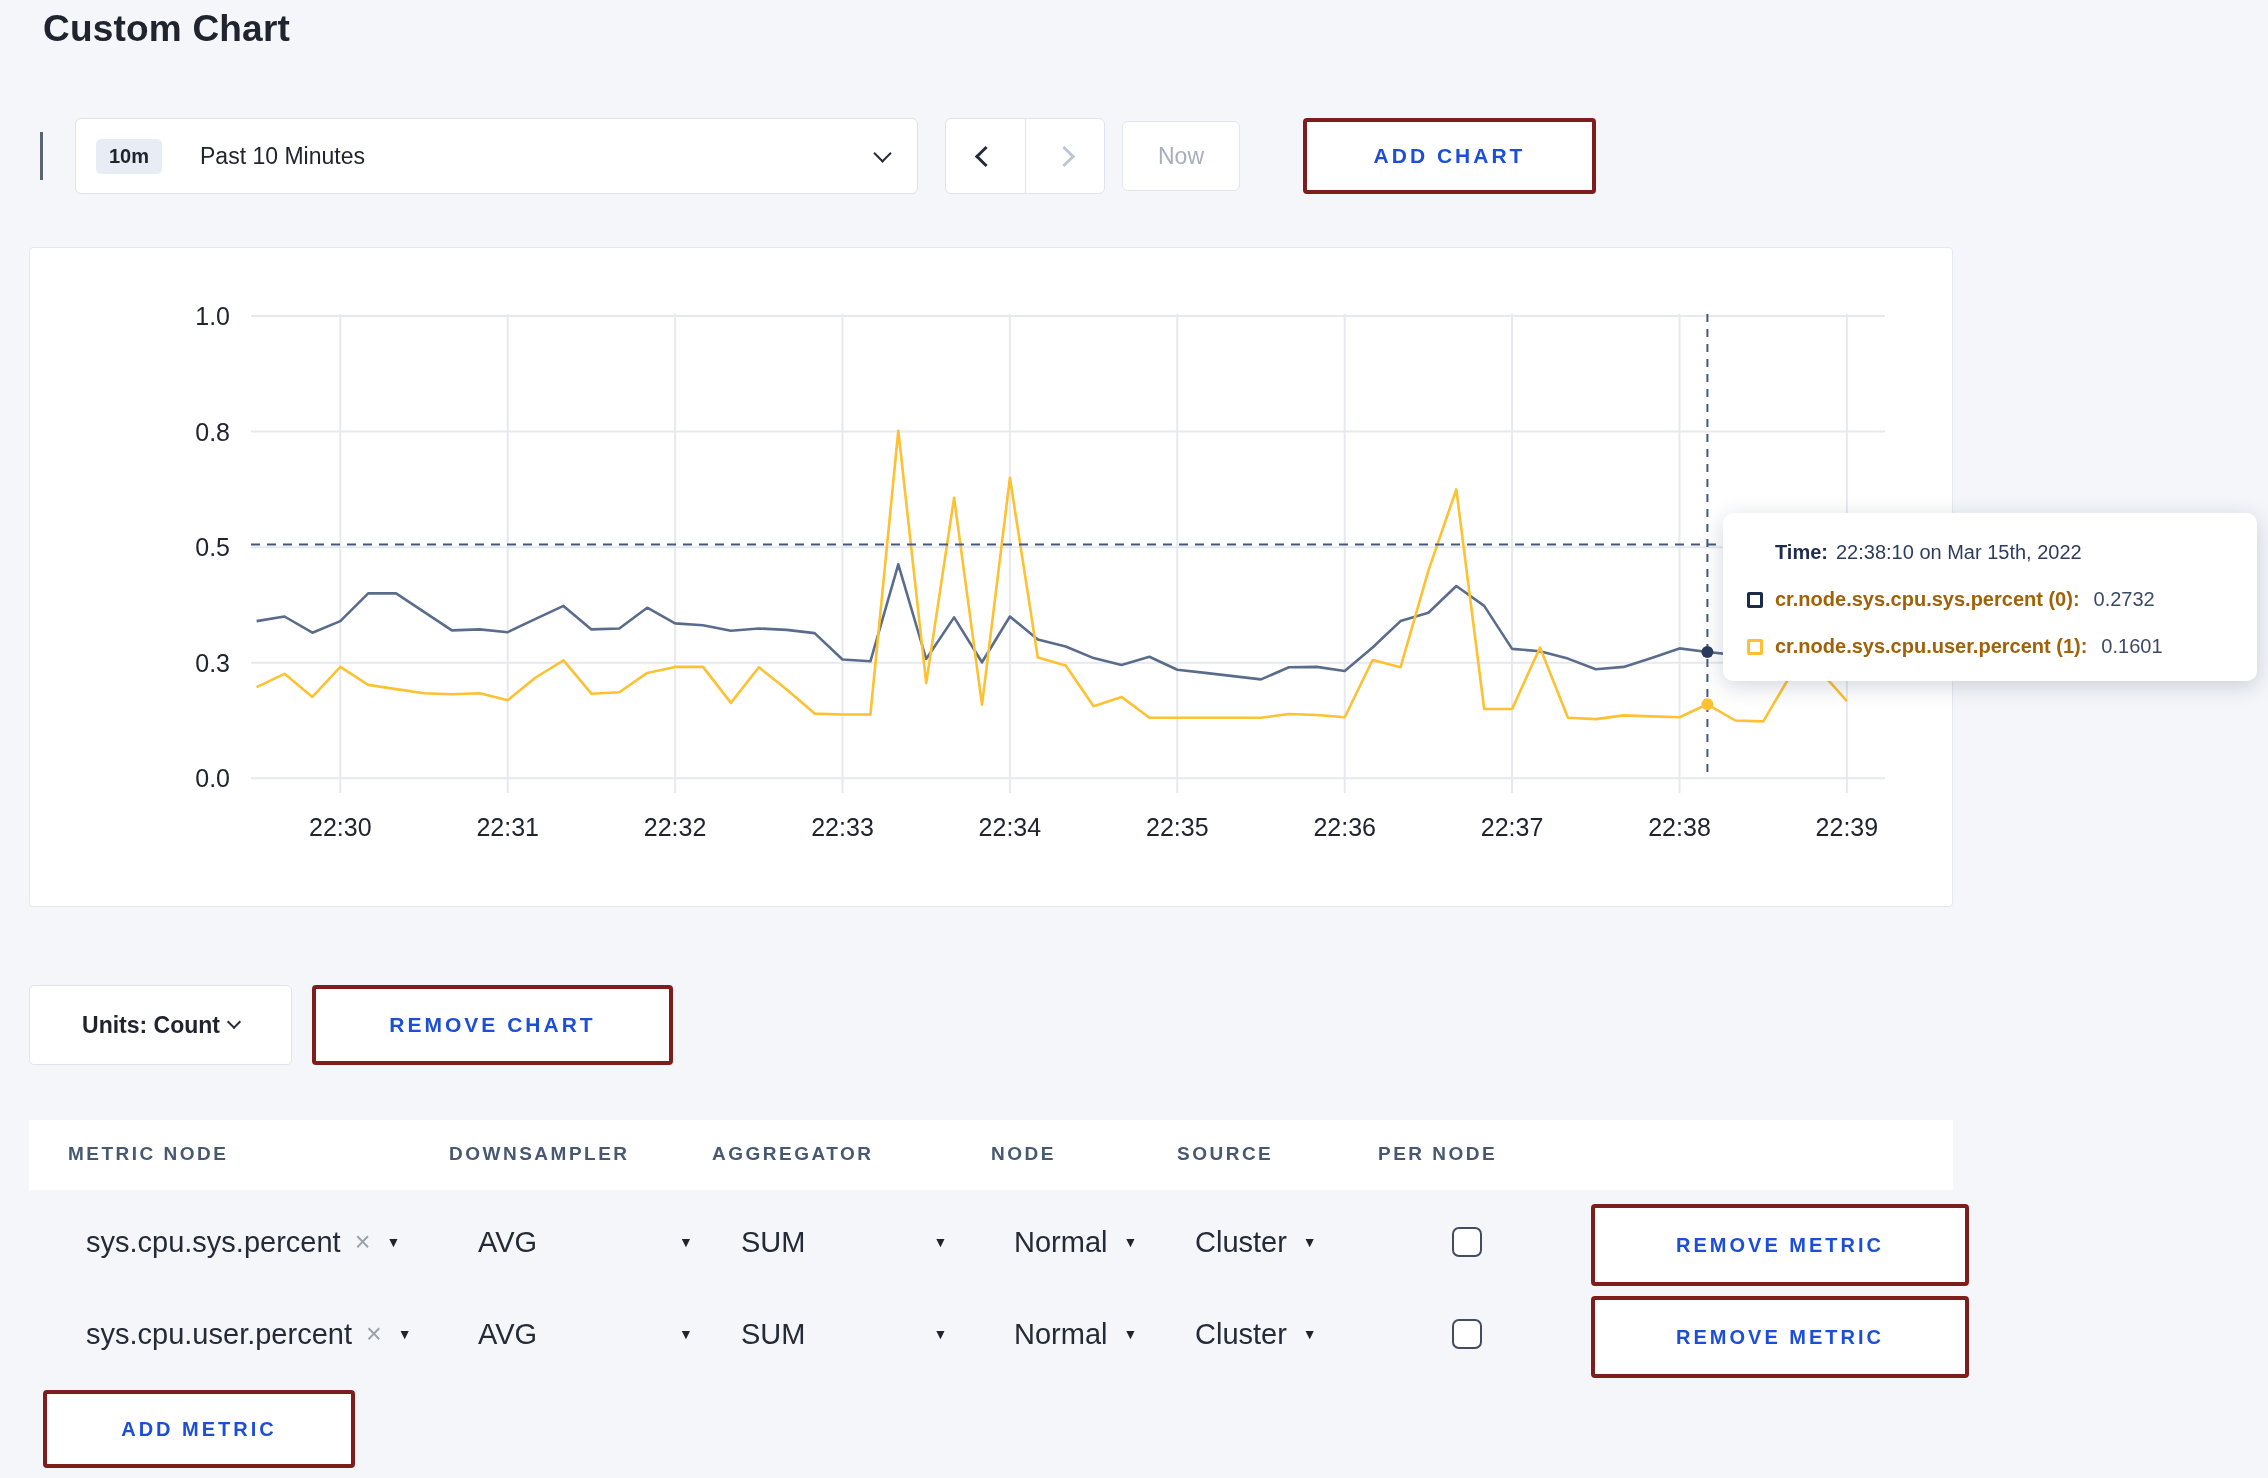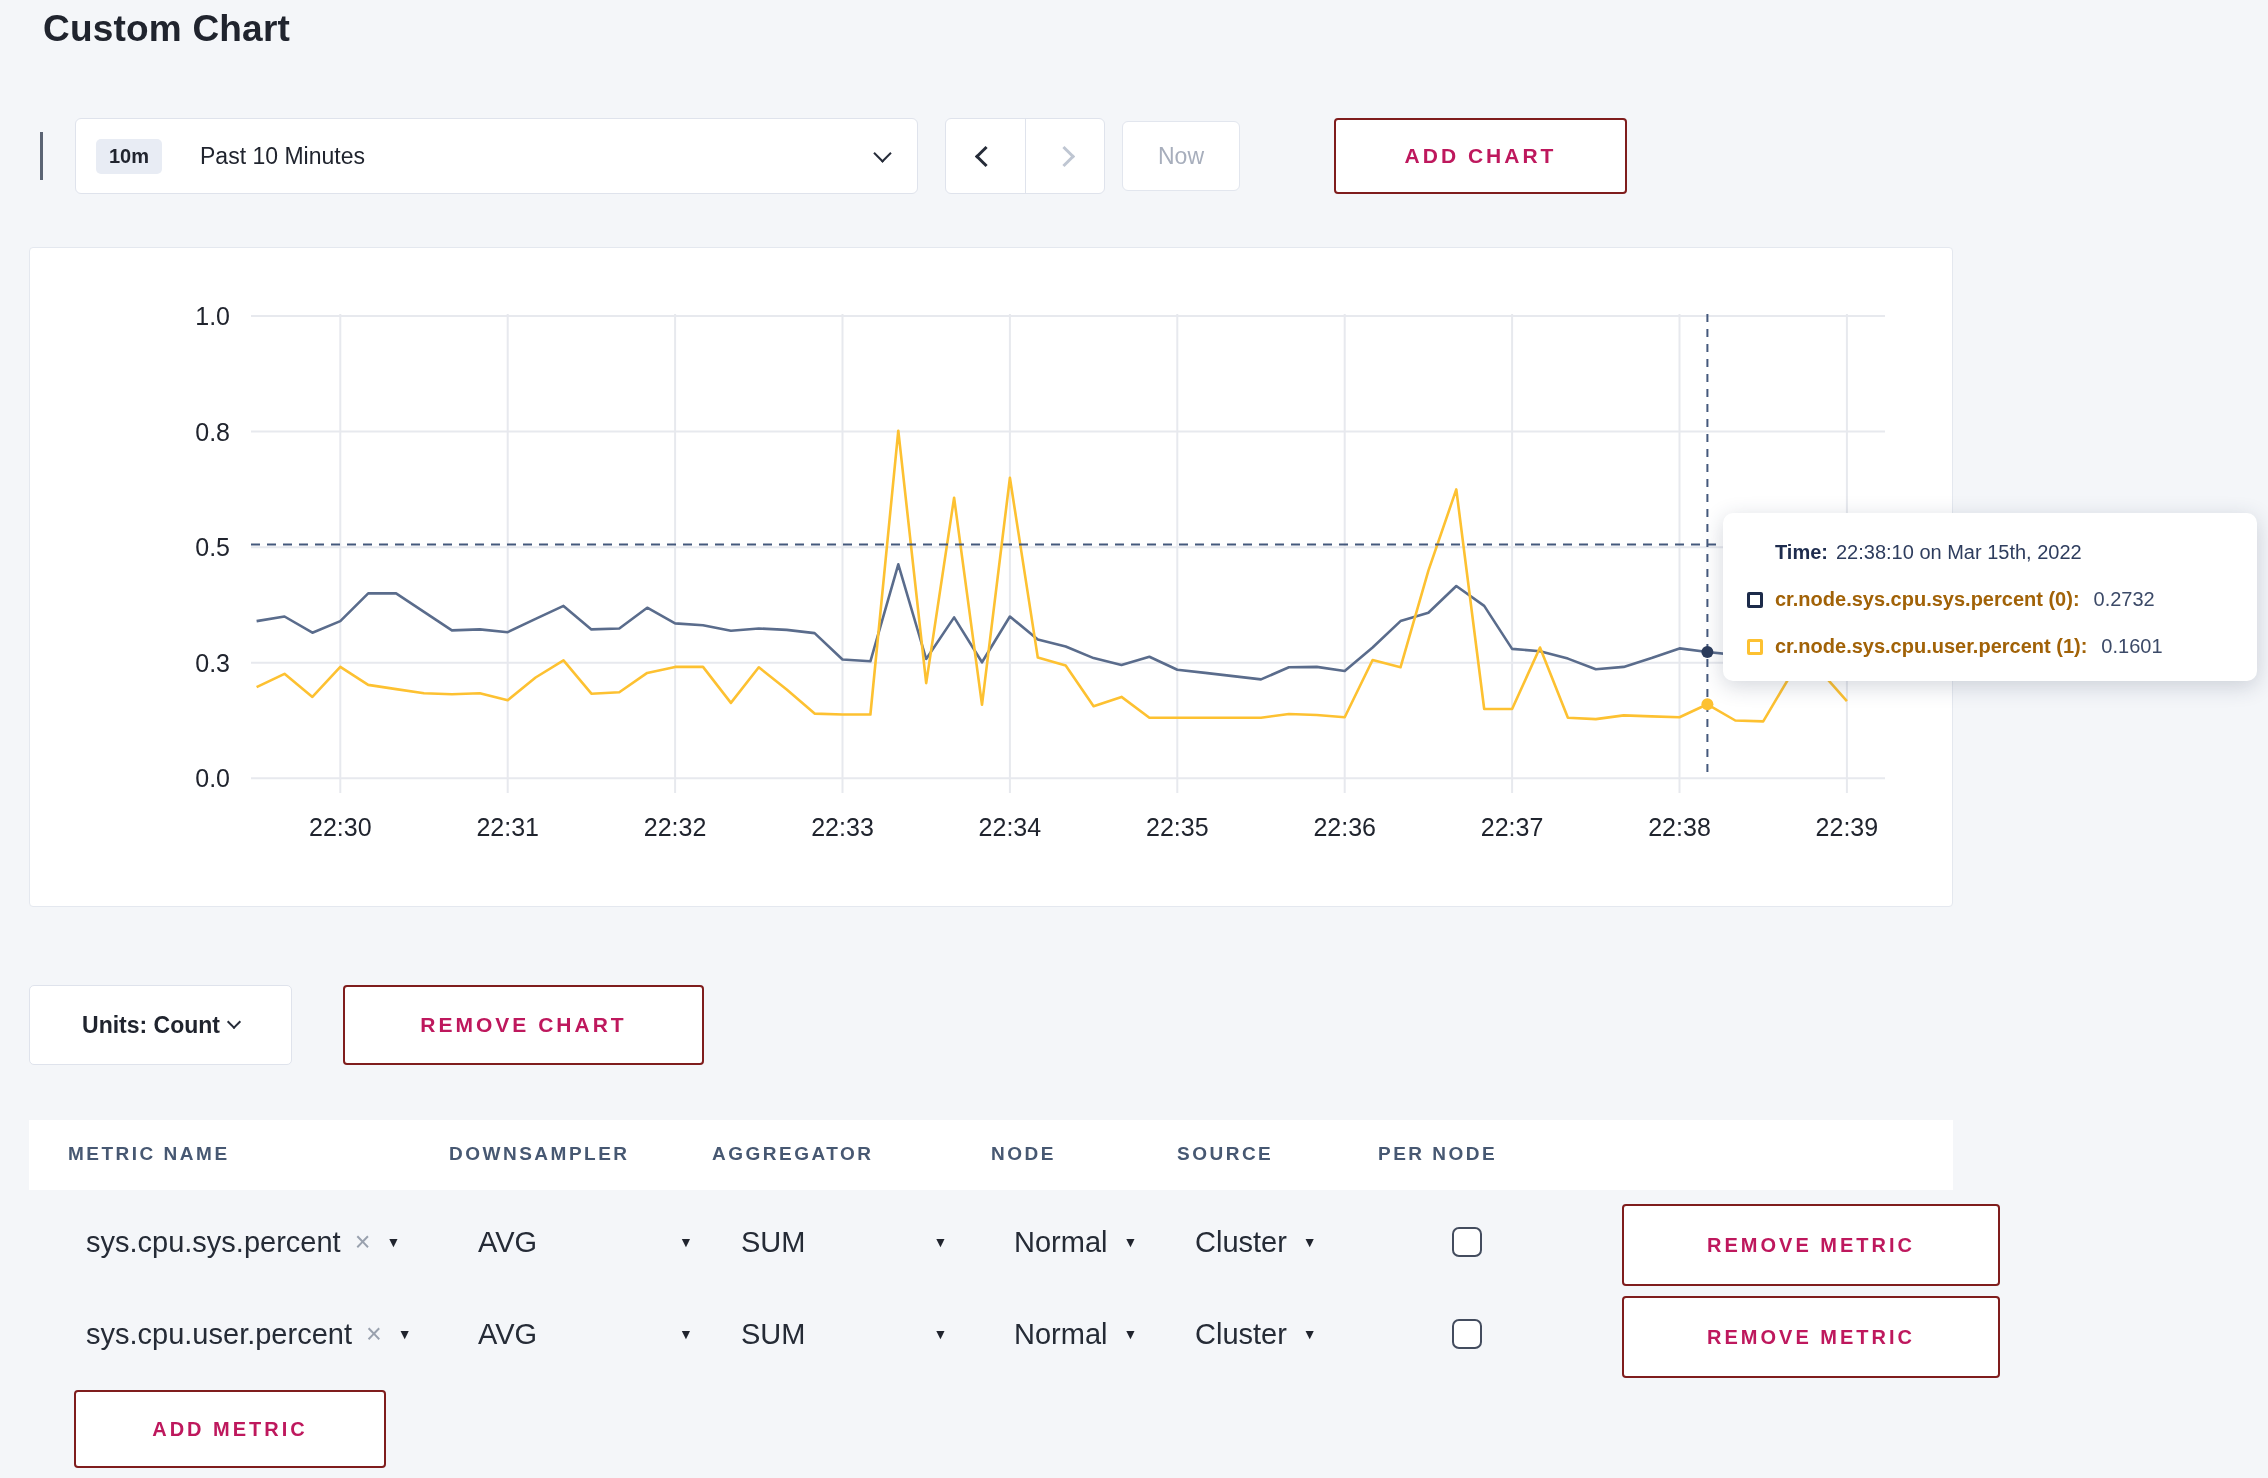--- a/index.html
+++ b/index.html
@@ -25,22 +25,22 @@
   .chev-left  { width:15px; height:15px; border-width:0 3.4px 3.4px 0; transform:rotate(135deg); border-color:#252b38;}
   .chev-right { width:15px; height:15px; border-width:0 3.4px 3.4px 0; transform:rotate(-45deg); border-color:#bfc6d2;}
 
   .arrow-group { left:945px; top:118px; width:160px; height:76px; background:#fff; border:1px solid #dfe3ec; border-radius:6px; display:flex; }
   .arrow-cell { flex:1; display:flex; align-items:center; justify-content:center; cursor:pointer; }
   .arrow-cell:first-child { border-right:1px solid #dfe3ec; }
 
   .now-btn { left:1122px; top:121px; width:118px; height:70px; background:#fff; border:1px solid #e2e6ee; border-radius:6px;
              display:flex; align-items:center; justify-content:center; font-size:23px; color:#a7aebc; cursor:default; }
 
-  .btn-blue { background:#fff; border:2px solid #7f1d1d; border-radius:4px; color:#be185d; font-weight:700;
-              letter-spacing:3px; font-size:21px; display:flex; align-items:center; justify-content:center; cursor:pointer;margin-left:31px; }
+  .btn-blue { background:#fff; border:4px solid #7f1d1d; border-radius:4px; color:#1d4ed8; font-weight:700;
+              letter-spacing:3px; font-size:21px; display:flex; align-items:center; justify-content:center; cursor:pointer; }
   .add-chart { left:1303px; top:118px; width:293px; height:76px; }
 
   
   .chart-card { left:29px; top:247px; width:1924px; height:660px; background:#fff; border:1px solid #e4e8ef; border-radius:4px; }
   .chart-card svg { position:absolute; left:0; top:0; }
 
   
   .tooltip { left:1723px; top:513px; width:534px; height:168px; background:#fff; border-radius:10px;
              box-shadow:0 5px 22px rgba(35,48,78,.20); padding:16px 0 0 24px; z-index:5; }
   .tt-row { display:flex; align-items:center; height:47px; }
@@ -156,21 +156,21 @@
     </div>
   </div>
 
   <div class="abs units-btn">
     <span class="units-label">Units: Count</span>
     <span class="chev chev-down" style="width:10px;height:10px;border-width:0 2.2px 2.2px 0;"></span>
   </div>
   <div class="abs btn-blue remove-chart">REMOVE CHART</div>
 
   <div class="abs mt-header">
-    <span class="mt-h" style="left:39px">METRIC NAME</span>
+    <span class="mt-h" style="left:39px">METRIC NODE</span>
     <span class="mt-h" style="left:420px">DOWNSAMPLER</span>
     <span class="mt-h" style="left:683px">AGGREGATOR</span>
     <span class="mt-h" style="left:962px">NODE</span>
     <span class="mt-h" style="left:1148px">SOURCE</span>
     <span class="mt-h" style="left:1349px">PER NODE</span>
   </div>
 
   <div class="abs mt-row" style="top:1198px">
     <div class="cell" style="left:57px">
       <span class="cell-text">sys.cpu.sys.percent</span>

